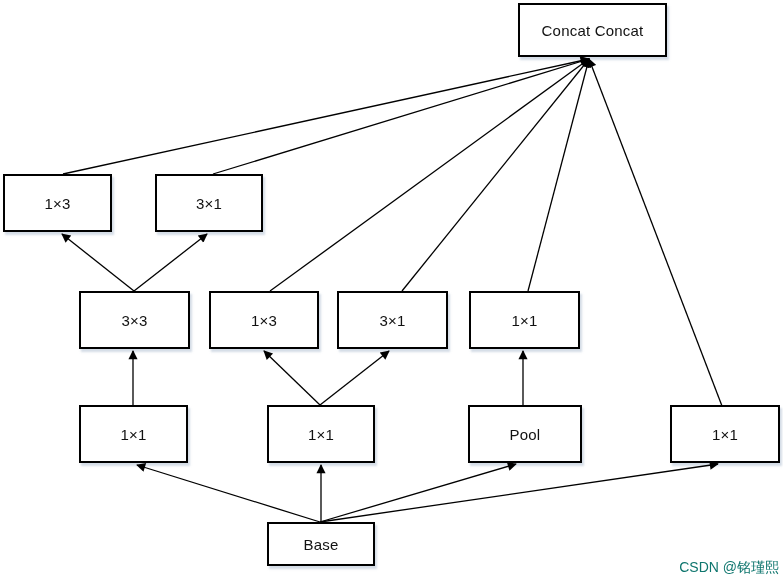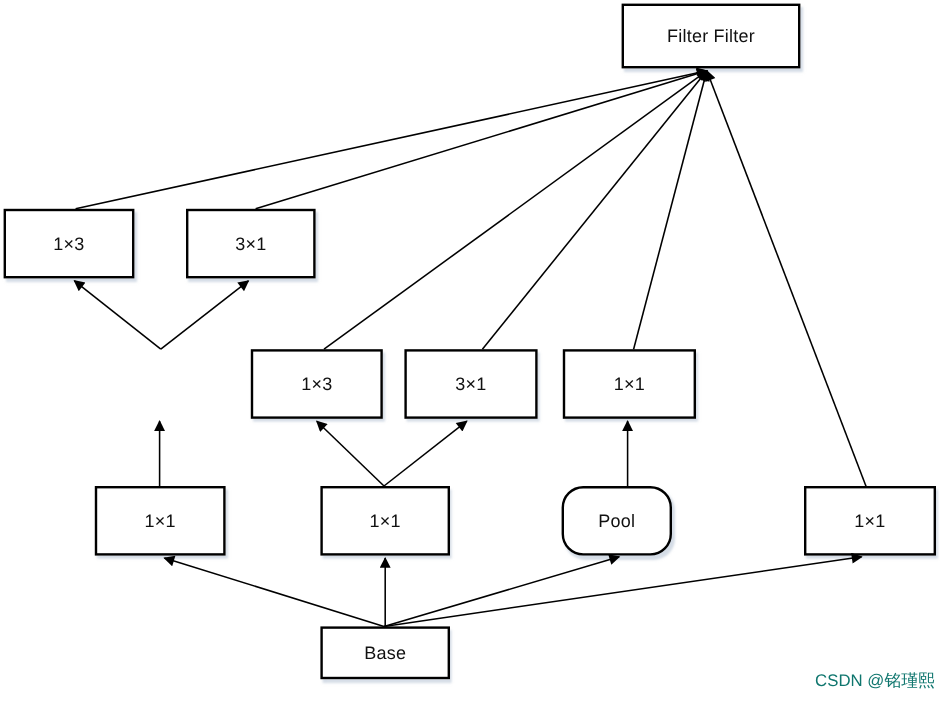--- a/index.html
+++ b/index.html
@@ -72,38 +72,39 @@
       <line x1="320" y1="405" x2="264" y2="351" marker-end="url(#arrow)"></line>
       <line x1="320" y1="405" x2="389" y2="351" marker-end="url(#arrow)"></line>
       <line x1="523" y1="405" x2="523" y2="351" marker-end="url(#arrow)"></line>
       <line x1="320" y1="522" x2="137" y2="465" marker-end="url(#arrow)"></line>
       <line x1="321" y1="522" x2="321" y2="465" marker-end="url(#arrow)"></line>
       <line x1="320" y1="522" x2="516" y2="464" marker-end="url(#arrow)"></line>
       <line x1="320" y1="522" x2="718" y2="464" marker-end="url(#arrow)"></line>
     </g>
   </svg>
 
-  <div class="node" style="left:518px; top:3px; width:149px; height:54px;">Filter Filter</div>
+  <div class="node" style="left:518px; top:3px; width:149px; height:54px;">Concat Concat</div>
 
   <div class="node" style="left:3px; top:174px; width:109px; height:58px;">1×3</div>
 
   <div class="node" style="left:155px; top:174px; width:108px; height:58px;">3×1</div>
 
+  <div class="node" style="left:79px; top:291px; width:111px; height:58px;">3×3</div>
 
   <div class="node" style="left:209px; top:291px; width:110px; height:58px;">1×3</div>
 
   <div class="node" style="left:337px; top:291px; width:111px; height:58px;">3×1</div>
 
   <div class="node" style="left:469px; top:291px; width:111px; height:58px;">1×1</div>
 
   <div class="node" style="left:79px; top:405px; width:109px; height:58px;">1×1</div>
 
   <div class="node" style="left:267px; top:405px; width:108px; height:58px;">1×1</div>
 
-  <div class="node" style="left:468px; top:405px; width:92px; height:58px;border-radius:18px;">Pool</div>
+  <div class="node" style="left:468px; top:405px; width:114px; height:58px;">Pool</div>
 
   <div class="node" style="left:670px; top:405px; width:110px; height:58px;">1×1</div>
 
   <div class="node" style="left:267px; top:522px; width:108px; height:44px;">Base</div>
 
   <div class="watermark">CSDN @铭瑾熙</div>
 
 </div>
 
 </body></html>

